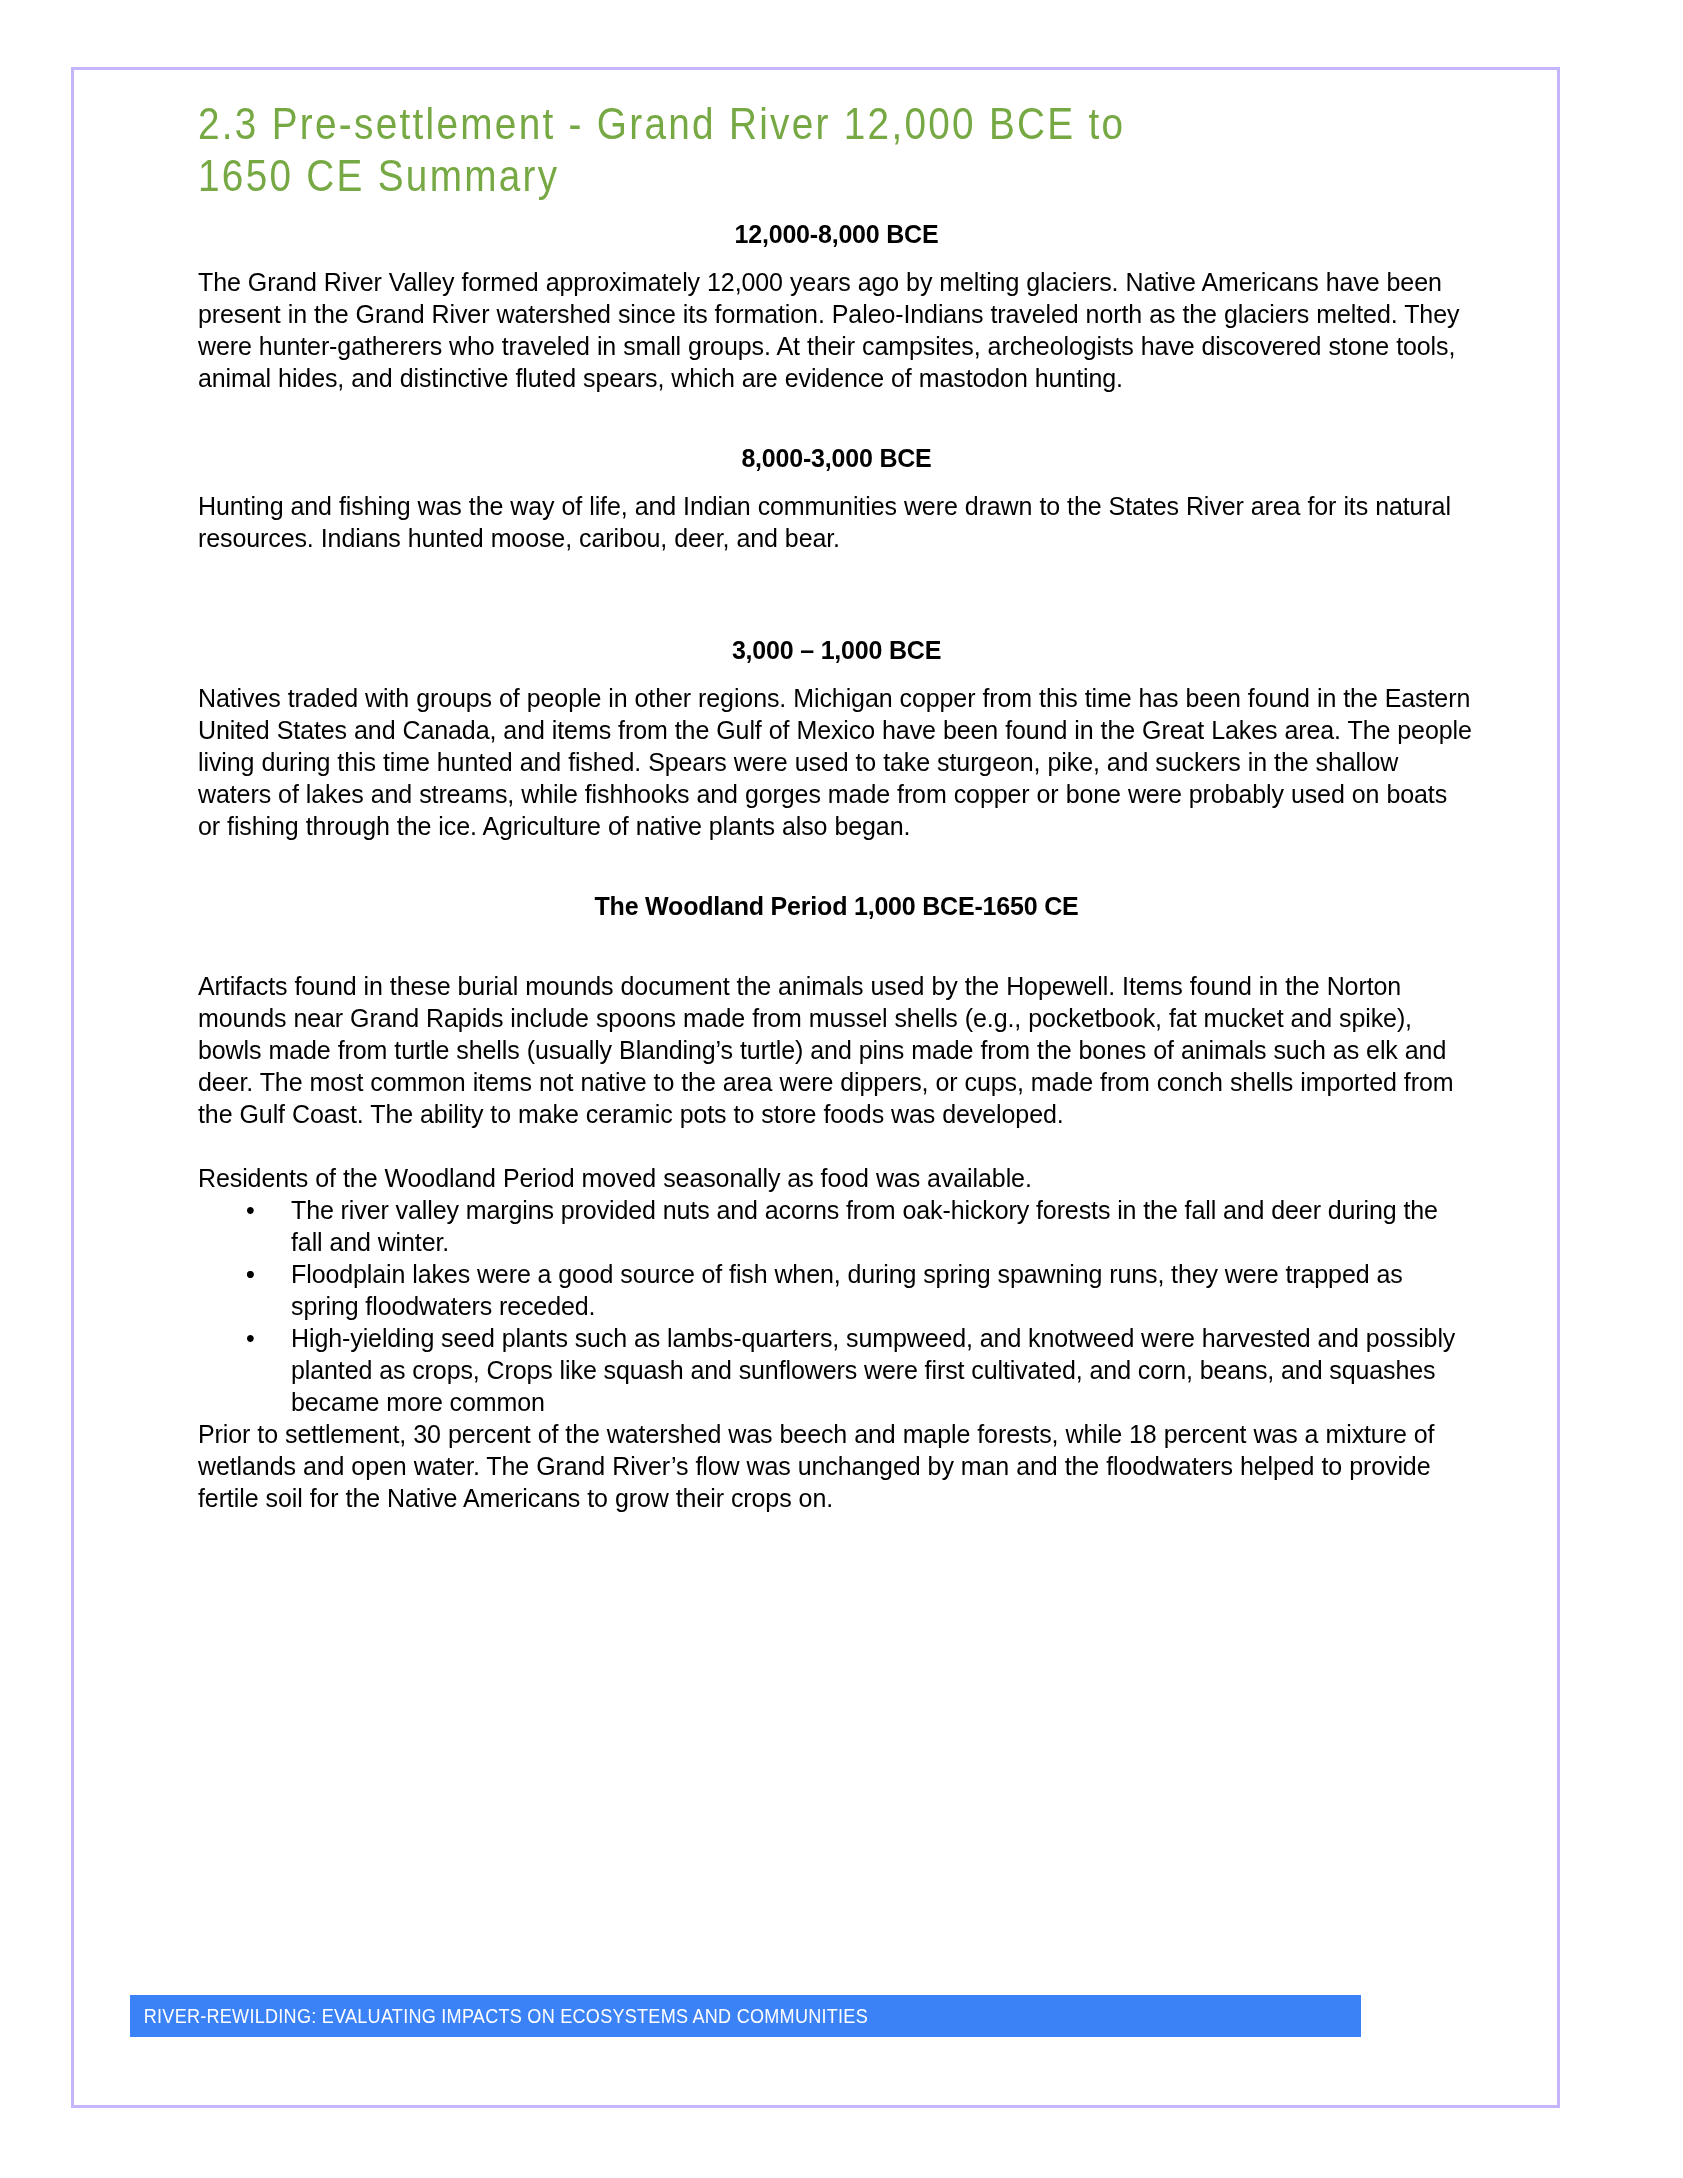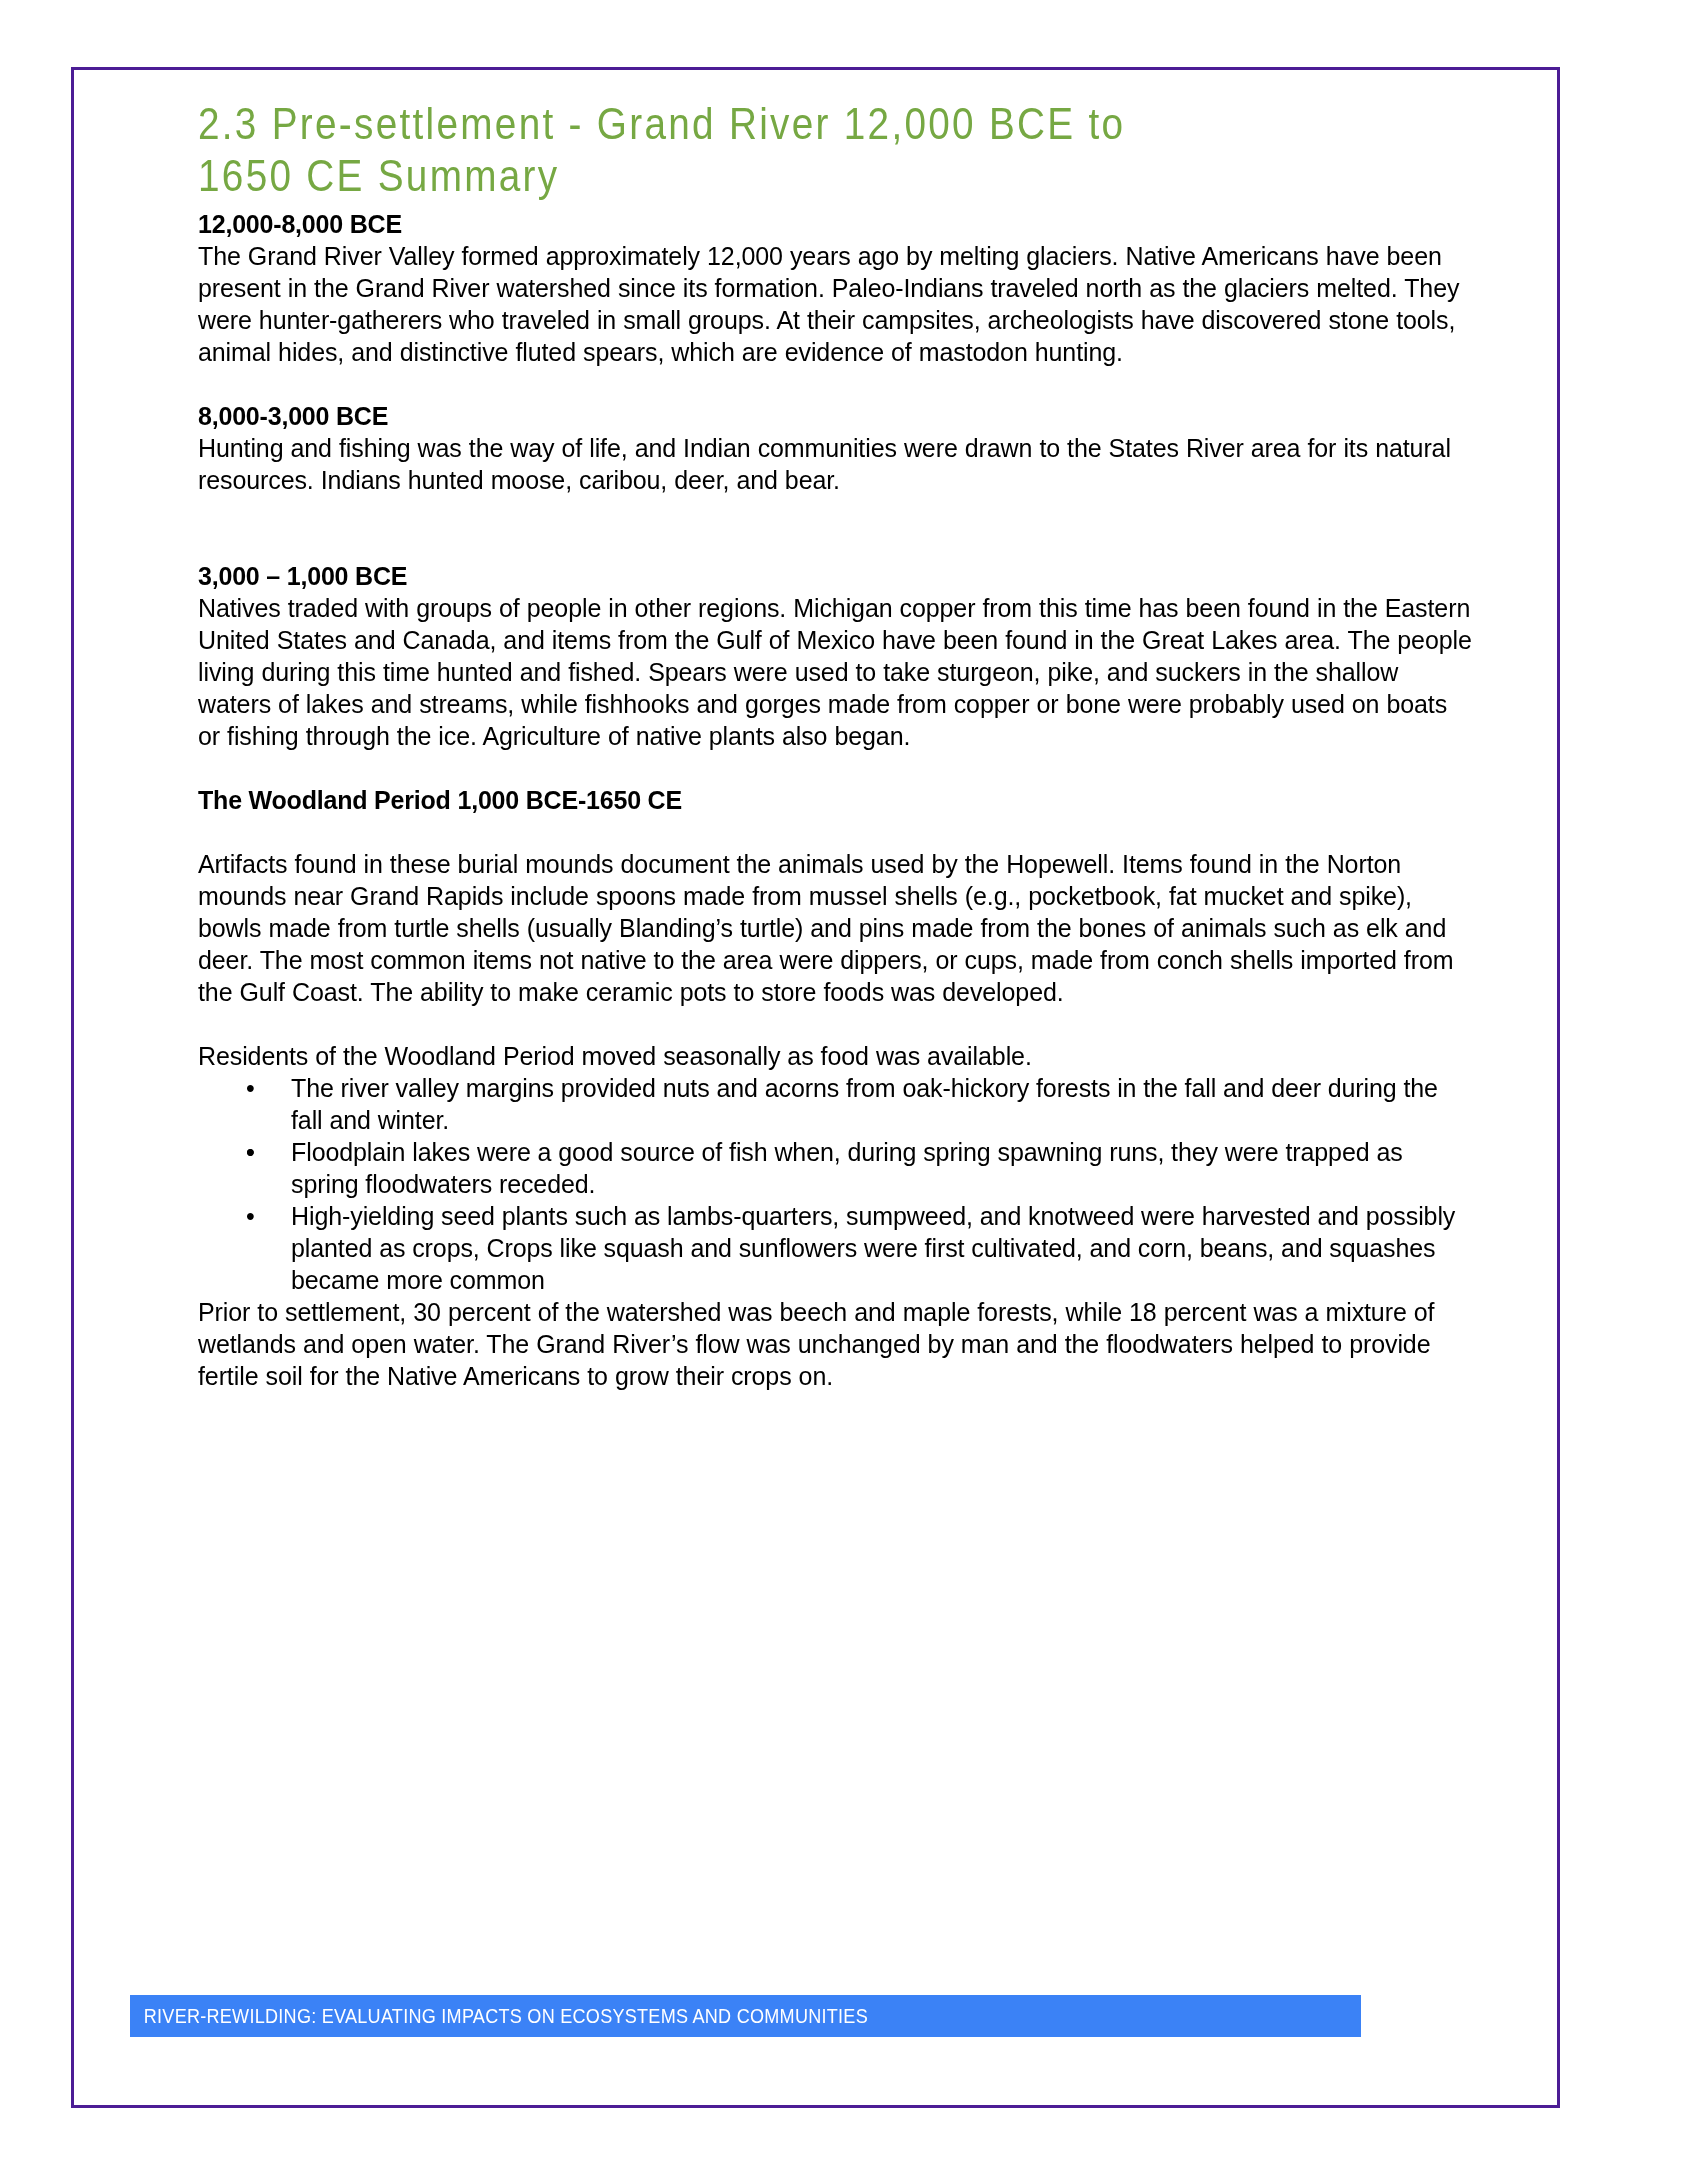--- a/index.html
+++ b/index.html
@@ -13,21 +13,21 @@
     font-family: "Liberation Sans", sans-serif;
     -webkit-font-smoothing: antialiased;
   }
 
   .page {
     position: absolute;
     left: 71px;
     top: 67px;
     width: 1489px;
     height: 2041px;
-    border: 3px solid #4c1d95;
+    border: 3px solid #c4b5fd;
     box-sizing: border-box;
     background: #ffffff;
     overflow: hidden;
   }
 
   .content {
     position: absolute;
     left: 124px;
     top: 28px;
     width: 1277px;
@@ -49,22 +49,23 @@
 
   
   .section {
     margin-top: 0;
   }
   .sec-head {
     font-size: 25px;
     line-height: 32px;
     font-weight: bold;
     color: #000000;
-    margin: 0;
+    margin: 16px;
     letter-spacing: -0.2px;
+    text-align: center;
   }
   .para {
     font-size: 25px;
     line-height: 32px;
     color: #000000;
     margin: 0;
     letter-spacing: -0.1px;
     word-spacing: 0.2px;
   }
   .gap {

